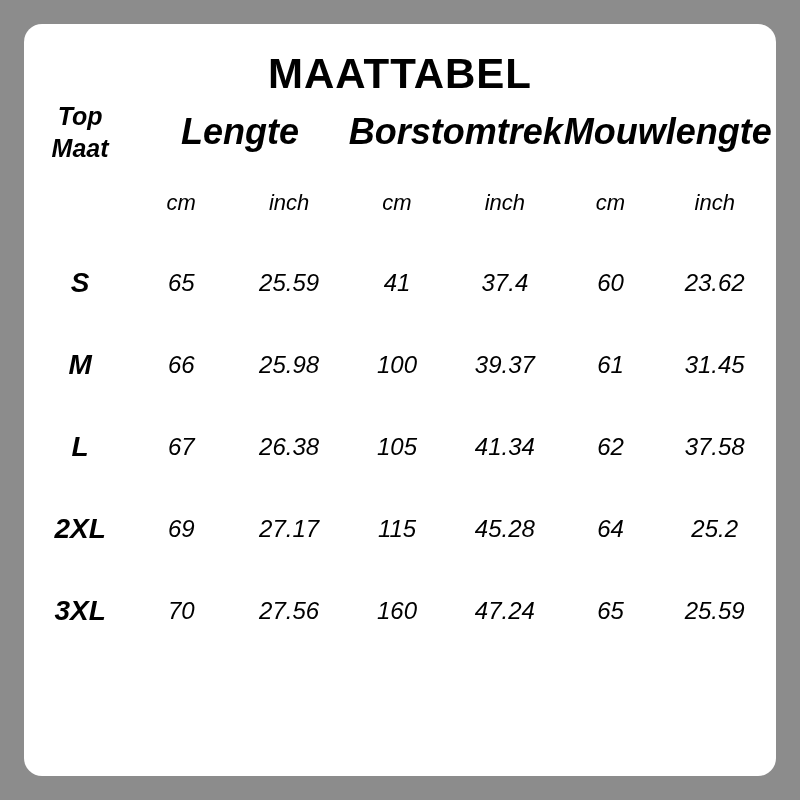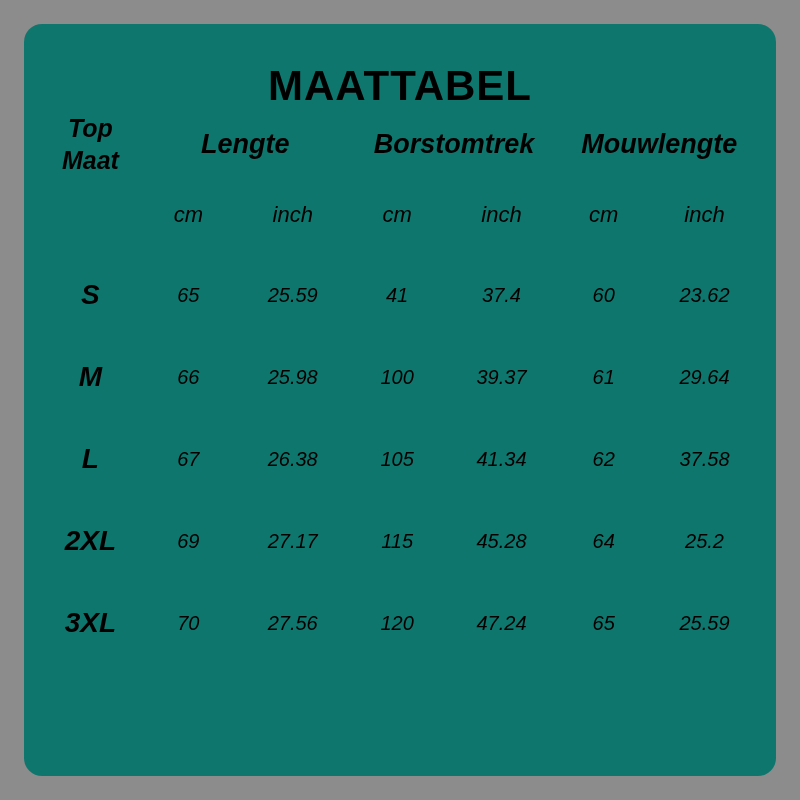--- a/index.html
+++ b/index.html
@@ -12,24 +12,24 @@
     background: #8c8c8c;
     font-family: "Liberation Sans", sans-serif;
     overflow: hidden;
   }
   .card {
     position: absolute;
     left: 24px;
     top: 24px;
     width: 752px;
     height: 752px;
-    background: #0f766e;
+    background: #ffffff;
     border-radius: 18px;
     box-sizing: border-box;
-    padding: 16px;
+    padding: 4px;
   }
   .title {
     text-align: center;
     font-size: 42px;
     font-weight: bold;
     color: #000;
     letter-spacing: 1px;
     margin-top: 22px;
     margin-bottom: 2px;
   }
@@ -48,39 +48,39 @@
   
   col.c-size   { width: 14.0%; }
   col.c-cm     { width: 13.2%; }
   col.c-inch   { width: 15.8%; }
   col.c-cm2    { width: 13.2%; }
   col.c-inch2  { width: 15.8%; }
   col.c-cm3    { width: 12.6%; }
   col.c-inch3  { width: 15.4%; }
 
   .grouphdr th {
-    font-size: 27px;
+    font-size: 36px;
     font-weight: bold;
     color: #000;
     padding-top: 12px;
     padding-bottom: 6px;
     line-height: 1.22;
   }
   .grouphdr th.size-head {
     font-size: 25px;
     line-height: 1.28;
   }
   .unitrow td {
     font-size: 22px;
     color: #000;
     height: 78px;
     font-weight: normal;
   }
   .datarow td {
-    font-size: 20px;
+    font-size: 24px;
     color: #000;
     height: 82px;
     font-weight: normal;
   }
   .datarow td.size-cell {
     font-weight: bold;
     font-size: 28px;
   }
 </style>
 </head>
@@ -132,21 +132,21 @@
         <td>23.62</td>
       </tr>
 
       <tr class="datarow">
         <td class="size-cell">M</td>
         <td>66</td>
         <td>25.98</td>
         <td>100</td>
         <td>39.37</td>
         <td>61</td>
-        <td>29.64</td>
+        <td>31.45</td>
       </tr>
 
       <tr class="datarow">
         <td class="size-cell">L</td>
         <td>67</td>
         <td>26.38</td>
         <td>105</td>
         <td>41.34</td>
         <td>62</td>
         <td>37.58</td>
@@ -160,21 +160,21 @@
         <td>115</td>
         <td>45.28</td>
         <td>64</td>
         <td>25.2</td>
       </tr>
 
       <tr class="datarow">
         <td class="size-cell">3XL</td>
         <td>70</td>
         <td>27.56</td>
-        <td>120</td>
+        <td>160</td>
         <td>47.24</td>
         <td>65</td>
         <td>25.59</td>
       </tr>
     </tbody>
   </table>
 
 </div>
 
 </body></html>

